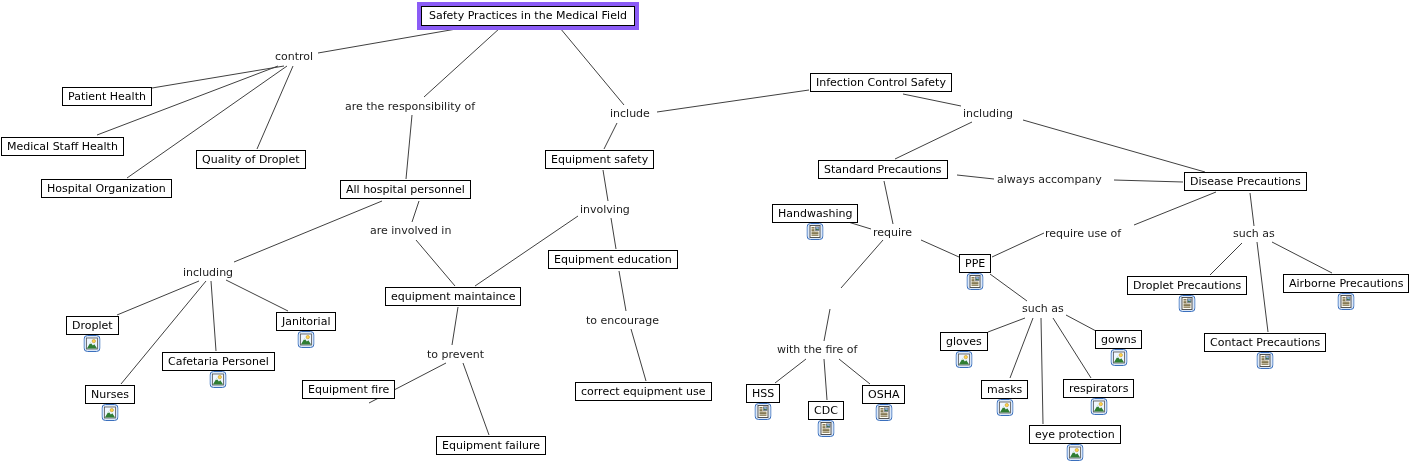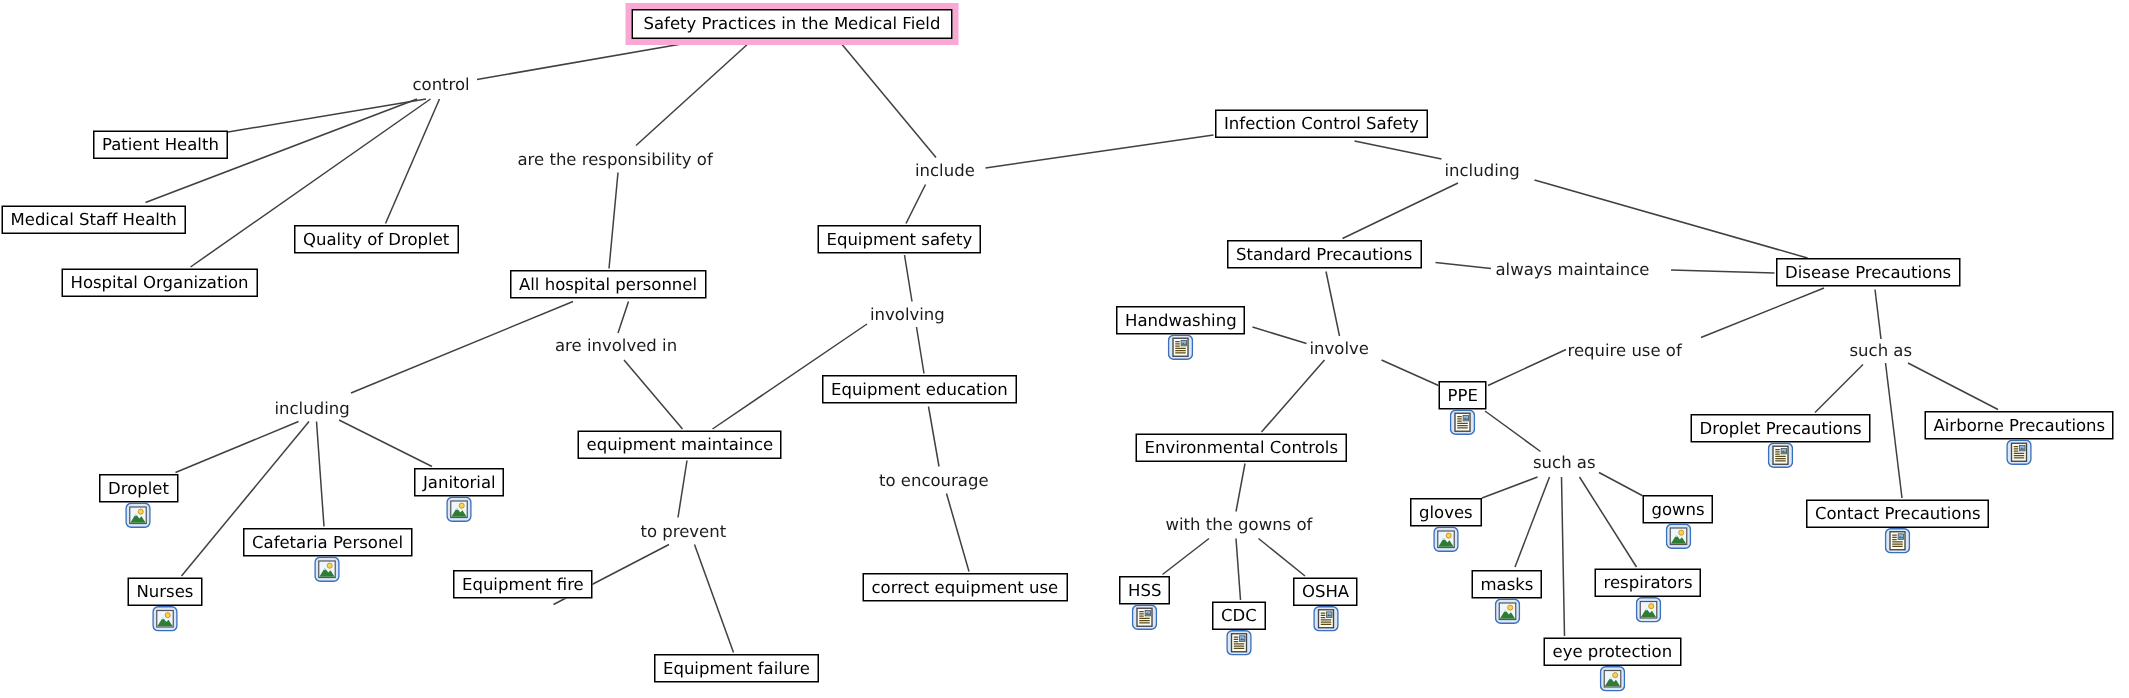--- a/index.html
+++ b/index.html
@@ -4,21 +4,21 @@
 <style>
   html,body{margin:0;padding:0;background:#fff;}
   .canvas{position:relative;width:1419px;height:465px;background:#ffffff;
           font-family:"DejaVu Sans","Liberation Sans",sans-serif;font-size:11px;color:#000;overflow:hidden;}
   .edges{position:absolute;left:0;top:0;width:1419px;height:465px;}
   .edges line{stroke:#404040;stroke-width:1;}
   .node{position:absolute;background:#fff;border:1px solid #000;padding:2px 5px;
         white-space:nowrap;line-height:13px;text-align:left;}
   .phrase{position:absolute;white-space:nowrap;line-height:13px;color:#1c1c1c;}
   .res-icon{position:absolute;top:100%;left:50%;transform:translateX(-50%);width:17px;height:17px;margin-top:1px;}
-  .title-box{position:absolute;left:417px;top:2px;padding:4px;background:#f9a8d4;}
+  .title-box{position:absolute;left:417px;top:2px;padding:4px;background:#8b5cf6;}
   .title-inner{display:block;background:#fff;border:1px solid #000;padding:2px 7px;white-space:nowrap;line-height:14px;}
   .defs{position:absolute;width:0;height:0;overflow:hidden;}
 </style>
 </head>
 <body>
 
 <svg class="defs" aria-hidden="true">
   <defs>
     <symbol id="ic-img" viewBox="0 0 17 17">
       <rect x="0.5" y="0.5" width="16" height="16" rx="3.5" fill="#dbe8f8" stroke="#3a6fbd"></rect>
@@ -100,26 +100,26 @@
 
   <div class="phrase" style="left:275px;top:50px">control</div>
   <div class="phrase" style="left:345px;top:100px">are the responsibility of</div>
   <div class="phrase" style="left:610px;top:107px">include</div>
   <div class="phrase" style="left:183px;top:266px">including</div>
   <div class="phrase" style="left:370px;top:224px">are involved in</div>
   <div class="phrase" style="left:580px;top:203px">involving</div>
   <div class="phrase" style="left:427px;top:348px">to prevent</div>
   <div class="phrase" style="left:586px;top:314px">to encourage</div>
   <div class="phrase" style="left:963px;top:107px">including</div>
-  <div class="phrase" style="left:997px;top:173px">always maintaince</div>
-  <div class="phrase" style="left:873px;top:226px">involve</div>
+  <div class="phrase" style="left:997px;top:173px">always accompany</div>
+  <div class="phrase" style="left:873px;top:226px">require</div>
   <div class="phrase" style="left:1045px;top:227px">require use of</div>
   <div class="phrase" style="left:1233px;top:227px">such as</div>
   <div class="phrase" style="left:1022px;top:302px">such as</div>
-  <div class="phrase" style="left:777px;top:343px">with the gowns of</div>
+  <div class="phrase" style="left:777px;top:343px">with the fire of</div>
 
   <div class="node" style="left:62px;top:87px"><span>Patient Health</span></div>
   <div class="node" style="left:1px;top:137px"><span>Medical Staff Health</span></div>
   <div class="node" style="left:41px;top:179px"><span>Hospital Organization</span></div>
   <div class="node" style="left:196px;top:150px"><span>Quality of Droplet</span></div>
   <div class="node" style="left:340px;top:180px"><span>All hospital personnel</span></div>
 
   <div class="node" style="left:66px;top:316px"><span>Droplet</span><svg class="res-icon">
         <use href="#ic-img"></use>
       </svg></div>
@@ -137,24 +137,23 @@
   <div class="node" style="left:302px;top:380px"><span>Equipment fire</span></div>
   <div class="node" style="left:436px;top:436px"><span>Equipment failure</span></div>
   <div class="node" style="left:545px;top:150px"><span>Equipment safety</span></div>
   <div class="node" style="left:548px;top:250px"><span>Equipment education</span></div>
   <div class="node" style="left:575px;top:382px"><span>correct equipment use</span></div>
 
   <div class="node" style="left:810px;top:73px"><span>Infection Control Safety</span></div>
   <div class="node" style="left:818px;top:160px"><span>Standard Precautions</span></div>
   <div class="node" style="left:1184px;top:172px"><span>Disease Precautions</span></div>
 
-  <div class="node" style="left:744px;top:204px"><span>Handwashing</span><svg class="res-icon">
+  <div class="node" style="left:772px;top:204px"><span>Handwashing</span><svg class="res-icon">
         <use href="#ic-doc"></use>
       </svg></div>
-  <div class="node" style="left:757px;top:289px"><span>Environmental Controls</span></div>
   <div class="node" style="left:959px;top:254px"><span>PPE</span><svg class="res-icon">
         <use href="#ic-doc"></use>
       </svg></div>
 
   <div class="node" style="left:746px;top:384px"><span>HSS</span><svg class="res-icon">
         <use href="#ic-doc"></use>
       </svg></div>
   <div class="node" style="left:808px;top:401px"><span>CDC</span><svg class="res-icon">
         <use href="#ic-doc"></use>
       </svg></div>

